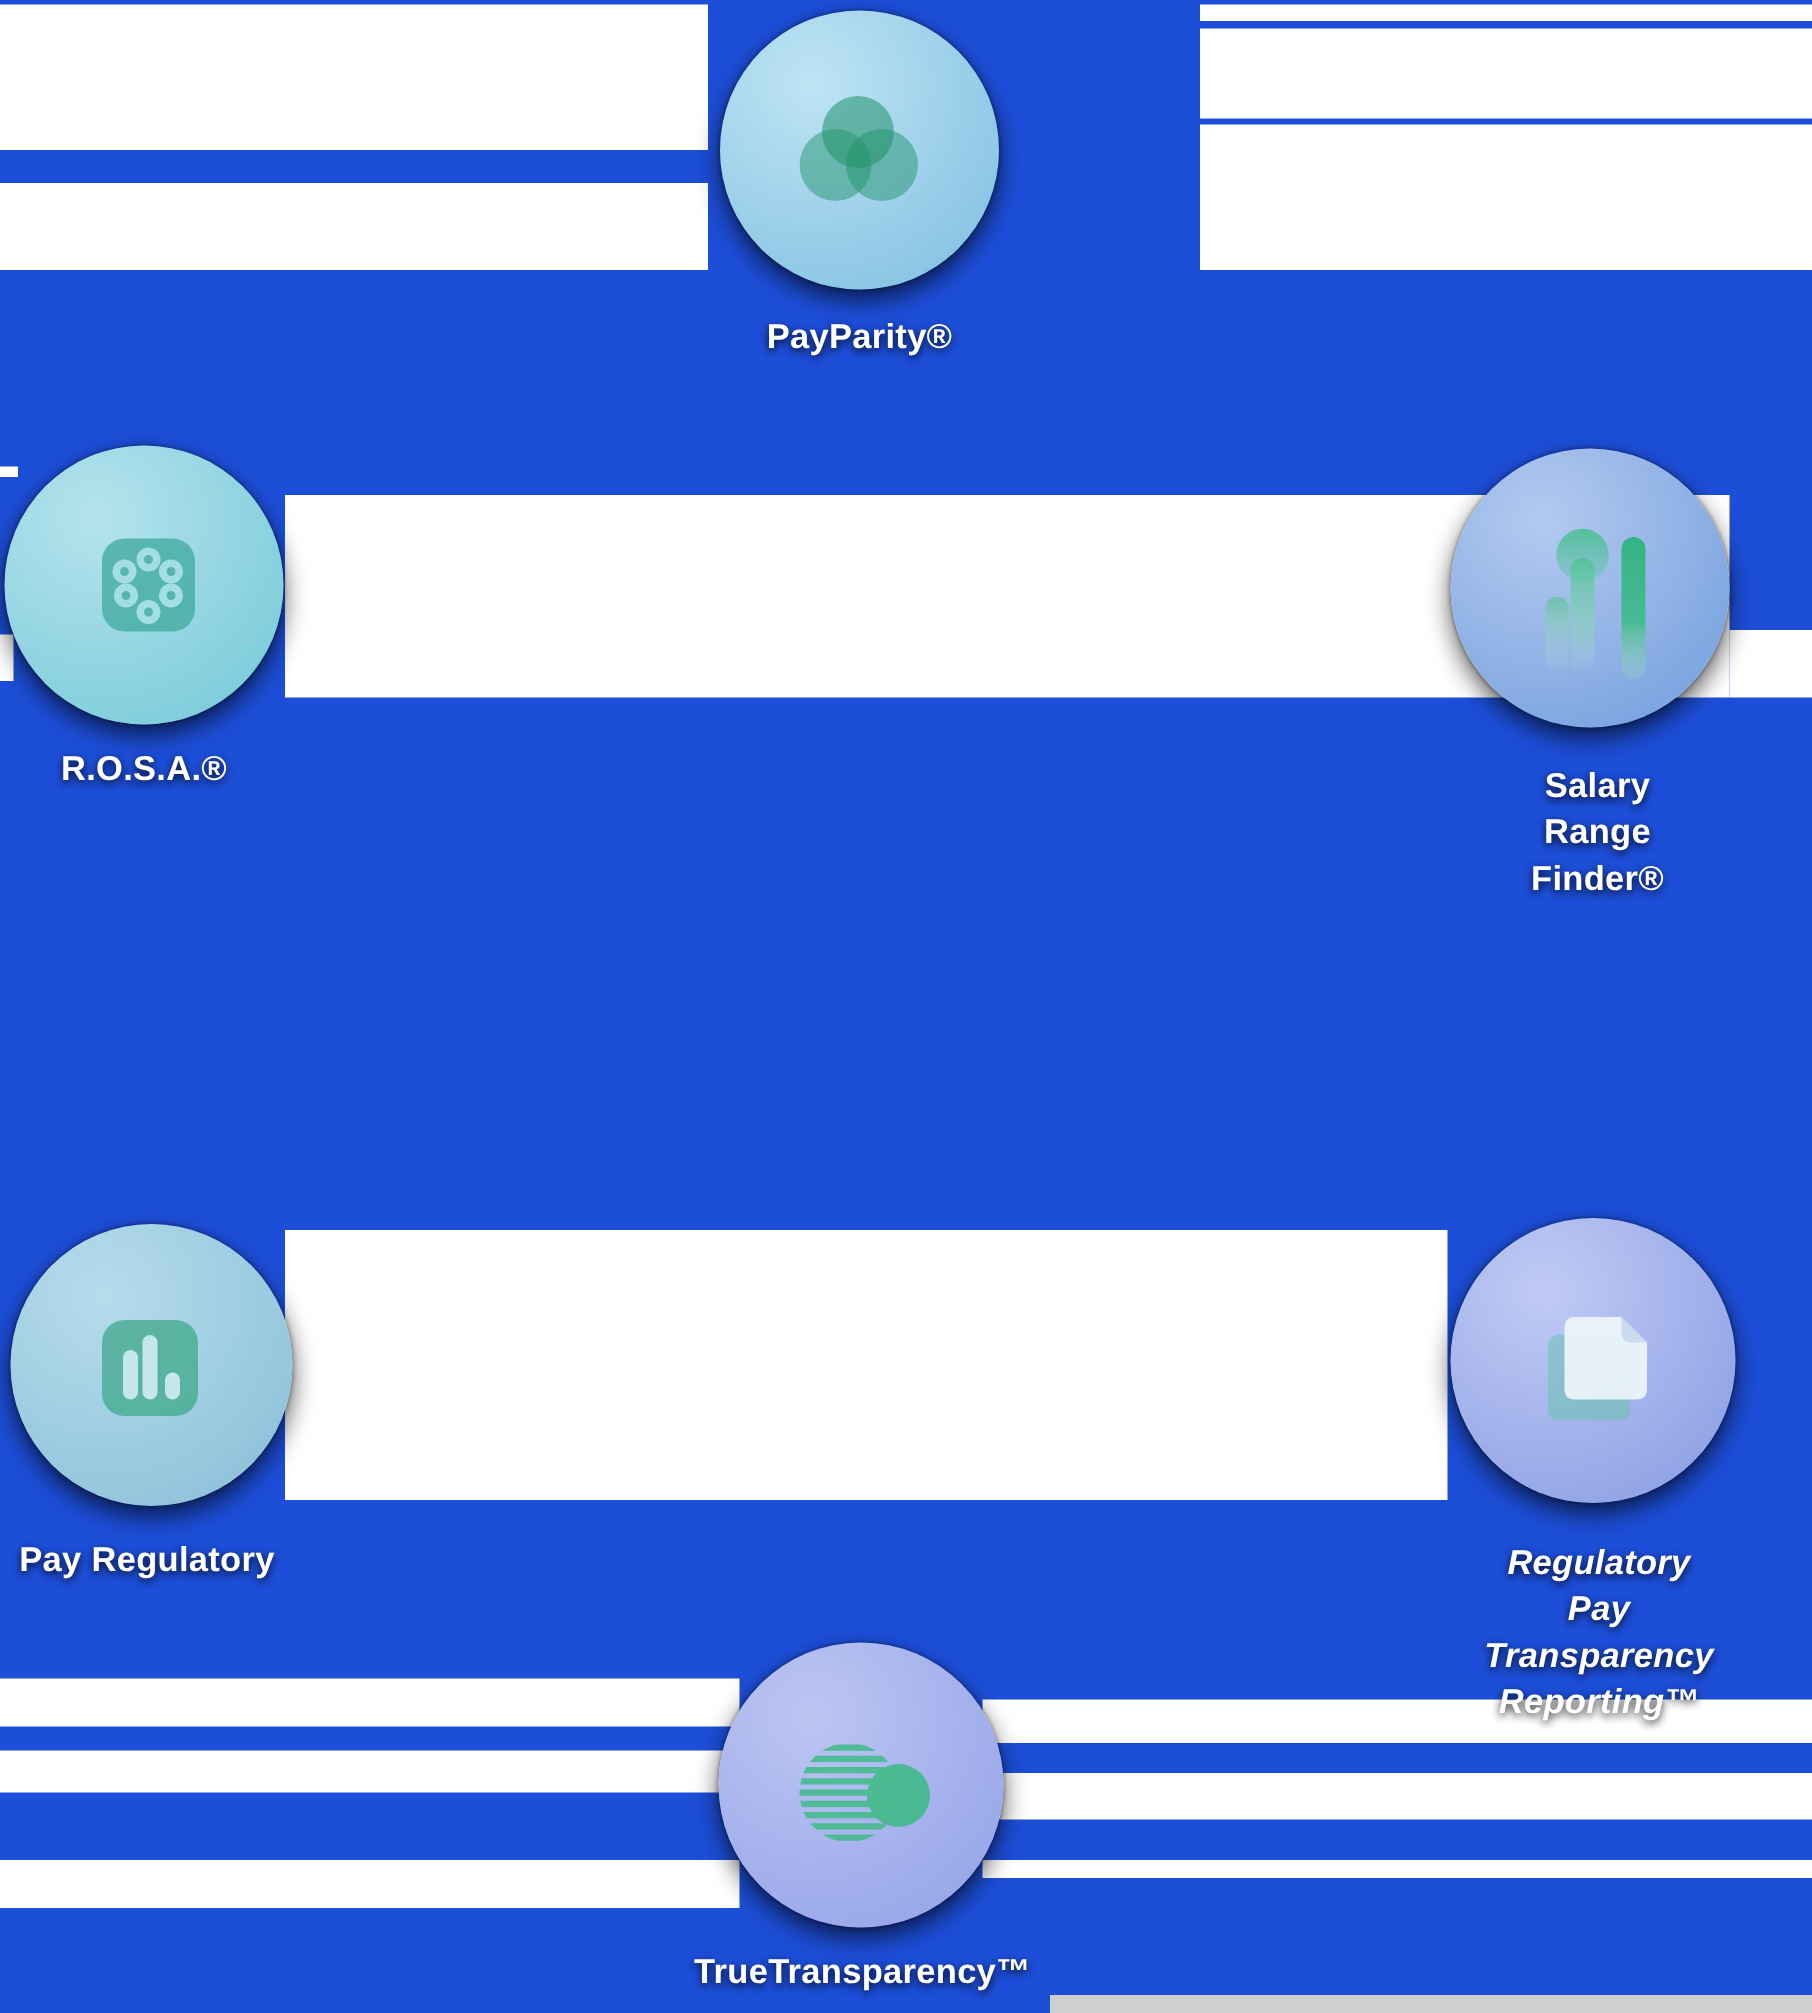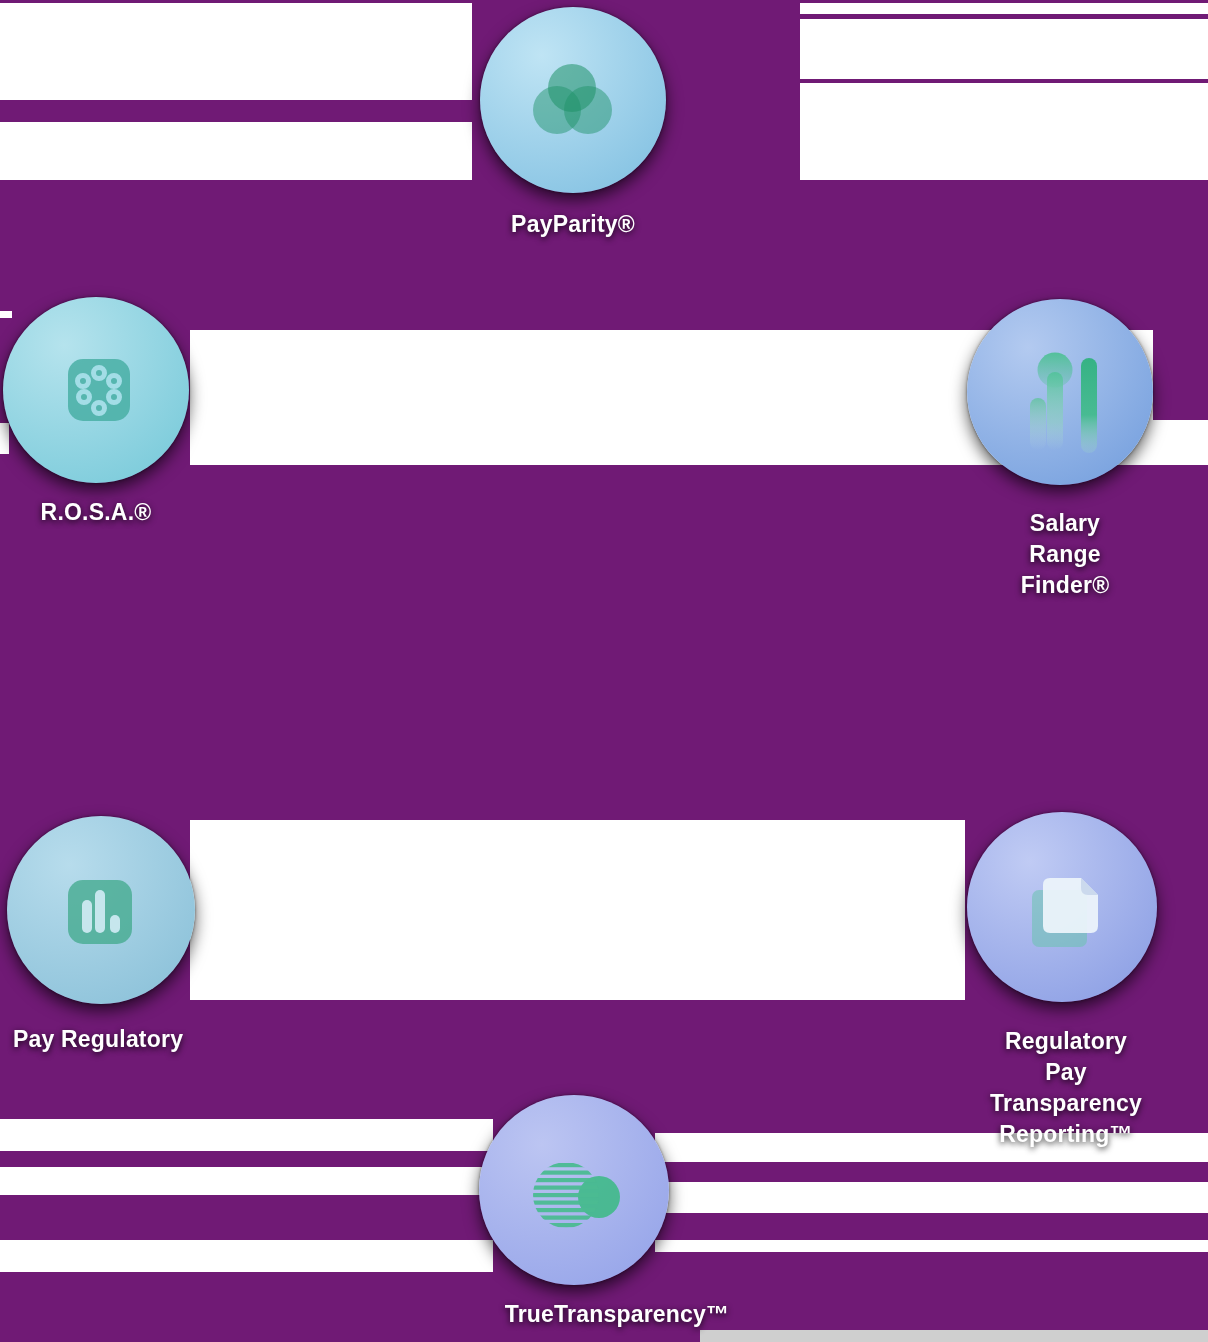--- a/index.html
+++ b/index.html
@@ -27,32 +27,32 @@
   .n1{left:3px;top:297px;width:186px;height:186px;}
   .n2{left:967px;top:299px;width:186px;height:186px;}
   .n3{left:7px;top:816px;width:188px;height:188px;}
   .n4{left:967px;top:812px;width:190px;height:190px;}
   .n5{left:479px;top:1095px;width:190px;height:190px;}
   .l0{left:573px;top:209px;}
   .l1{left:96px;top:497px;}
   .l2{left:1065px;top:508px;}
   .l3{left:98px;top:1024px;}
   .l4{left:1066px;top:1026px;}
-  .l5{left:575px;top:1299px;margin-left:42px;}
+  .l5{left:575px;top:1299px;}
   .i0{left:53px;top:57px;}
   .i1{left:61px;top:58px;}
   .i2{left:48px;top:51px;}
   .i3{left:58px;top:61px;}
   .i4{left:61px;top:62px;}
   .i5{left:49px;top:65px;}
 </style>
 </head>
 <body>
 
-<div class="stage" style="background: #701a75;">
+<div class="stage" style="background: #1d4ed8;">
 
   <div id="stripes">
       <div class="stripe" style="left: 0px; top: 3px; width: 472px; height: 97px; background: rgb(255, 255, 255);"></div>
       <div class="stripe" style="left: 0px; top: 122px; width: 472px; height: 58px; background: rgb(255, 255, 255);"></div>
       <div class="stripe" style="left: 800px; top: 3px; width: 408px; height: 11px; background: rgb(255, 255, 255);"></div>
       <div class="stripe" style="left: 800px; top: 19px; width: 408px; height: 60px; background: rgb(255, 255, 255);"></div>
       <div class="stripe" style="left: 800px; top: 83px; width: 408px; height: 97px; background: rgb(255, 255, 255);"></div>
       <div class="stripe" style="left: 0px; top: 311px; width: 12px; height: 7px; background: rgb(255, 255, 255);"></div>
       <div class="stripe" style="left: 0px; top: 423px; width: 9px; height: 31px; background: rgb(255, 255, 255);"></div>
       <div class="stripe" style="left: 190px; top: 330px; width: 963px; height: 135px; background: rgb(255, 255, 255);"></div>
@@ -138,21 +138,21 @@
   <div class="label l3" style="color: rgb(255, 255, 255);">Pay Regulatory</div>
 
   <div class="node n4" style="--cl: #c0cbf4; --cd: #92a4e6;">
     <div class="disc"></div>
     <svg class="icon i4" width="75" height="78" viewBox="0 0 75 78">
       <rect x="4" y="16" width="55" height="57" rx="7" fill="#69c2ae" fill-opacity="0.55"></rect>
       <path d="M22,4 h31 l17,17 v31 q0,7 -7,7 h-41 q-7,0 -7,-7 v-41 q0,-7 7,-7 z" fill="#edf4fb" fill-opacity="0.93"></path>
       <path d="M53,4 l17,17 h-10 q-7,0 -7,-7 z" fill="#c9d7ec" fill-opacity="0.95"></path>
     </svg>
   </div>
-  <div class="label l4" style="color: rgb(255, 255, 255);">Regulatory Pay
+  <div class="label l4" style="color: rgb(255, 255, 255); font-style: italic;">Regulatory Pay
 Transparency
 Reporting™</div>
 
   <div class="node n5" style="--cl: #bcc5f2; --cd: #9aa8ea;">
     <div class="disc"></div>
     <svg class="icon i5" width="100" height="74" viewBox="0 0 100 74">
       <defs>
         <clipPath id="cstripe">
             <circle cx="38" cy="35" r="33"></circle>
           </clipPath>

